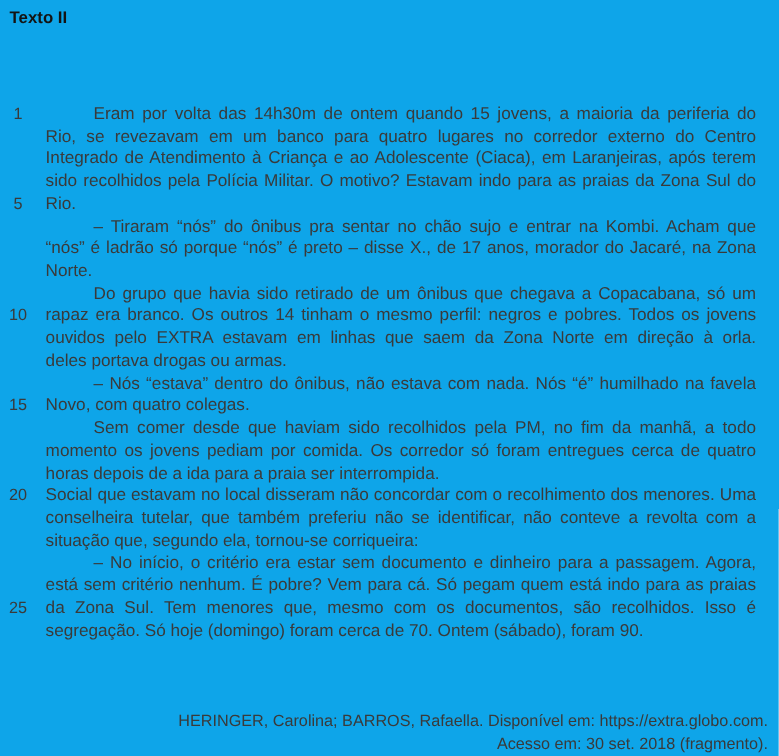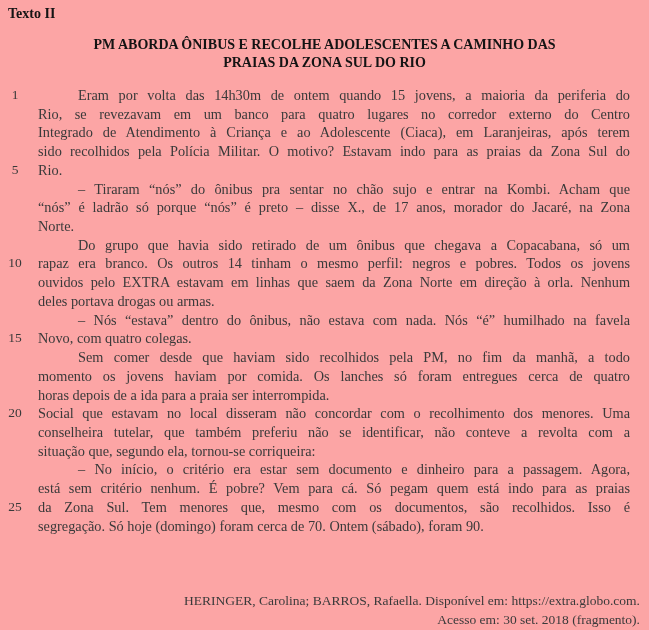--- a/index.html
+++ b/index.html
@@ -1,21 +1,21 @@
 <!DOCTYPE html>
 <html><head>
 <meta charset="utf-8">
 <style>
   html, body { margin: 0; padding: 0; background: #ffffff; }
   .page {
     position: relative;
     width: 649px;
     height: 630px;
-    background: #fca5a5;
-    font-family: Liberation Serif, serif;
+    background: #0ea5e9;
+    font-family: Liberation Sans, sans-serif;
     color: #3a3a3a;
     overflow: hidden;
   }
   .texto-label {
     position: absolute;
     top: 6px;
     left: 8px;
     font-size: 14px;
     font-weight: bold;
     color: #141414;
@@ -72,24 +72,20 @@
     font-size: 13.5px;
     line-height: 18.5px;
     color: #3a3a3a;
   }
 </style>
 </head>
 <body>
 
 <div class="page">
   <div class="texto-label">Texto II</div>
-  <div class="article-title">
-    <div>PM ABORDA ÔNIBUS E RECOLHE ADOLESCENTES A CAMINHO DAS</div>
-    <div>PRAIAS DA ZONA SUL DO RIO</div>
-  </div>
   <div class="body-lines">
       <div class="line-row">
         <span class="gutter">1</span>
         <span class="ltext justify indent">Eram por volta das 14h30m de ontem quando 15 jovens, a maioria da periferia do</span>
       </div>
       <div class="line-row">
         <span class="gutter"></span>
         <span class="ltext justify">Rio, se revezavam em um banco para quatro lugares no corredor externo do Centro</span>
       </div>
       <div class="line-row">
@@ -139,21 +135,21 @@
       <div class="line-row">
         <span class="gutter">15</span>
         <span class="ltext">Novo, com quatro colegas.</span>
       </div>
       <div class="line-row">
         <span class="gutter"></span>
         <span class="ltext justify indent">Sem comer desde que haviam sido recolhidos pela PM, no fim da manhã, a todo</span>
       </div>
       <div class="line-row">
         <span class="gutter"></span>
-        <span class="ltext justify">momento os jovens haviam por comida. Os lanches só foram entregues cerca de quatro</span>
+        <span class="ltext justify">momento os jovens pediam por comida. Os corredor só foram entregues cerca de quatro</span>
       </div>
       <div class="line-row">
         <span class="gutter"></span>
         <span class="ltext">horas depois de a ida para a praia ser interrompida.</span>
       </div>
       <div class="line-row">
         <span class="gutter">20</span>
         <span class="ltext justify">Social que estavam no local disseram não concordar com o recolhimento dos menores. Uma</span>
       </div>
       <div class="line-row">

